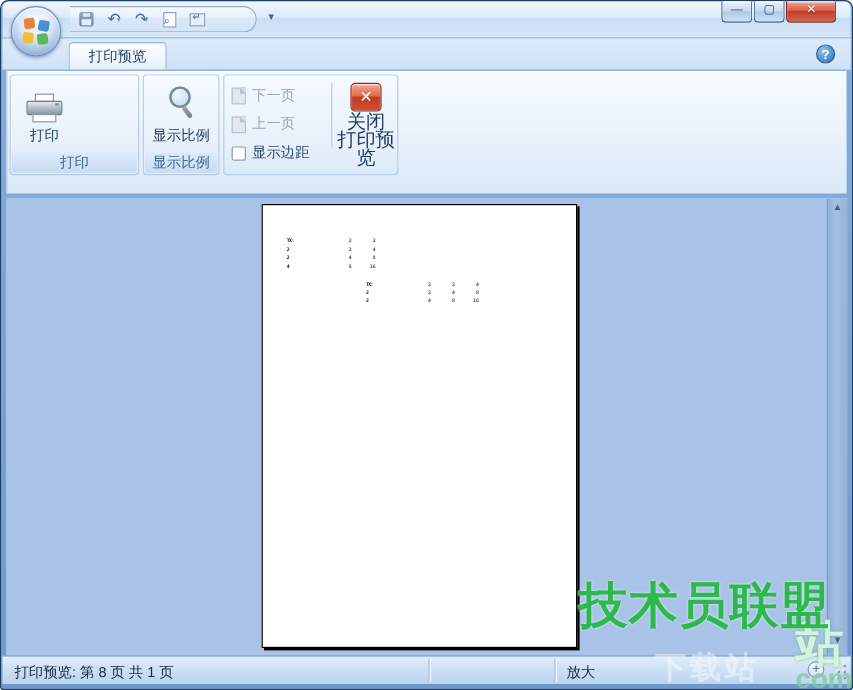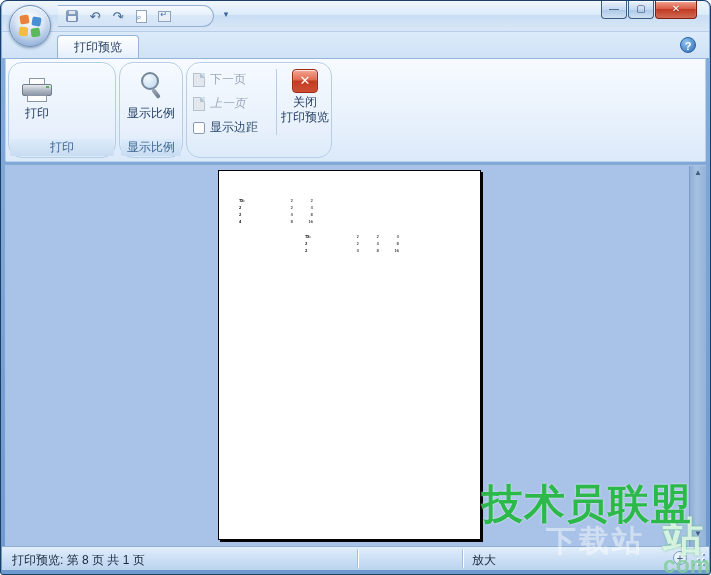--- a/index.html
+++ b/index.html
@@ -90,22 +90,22 @@
     border:1px solid #2a5d9e; z-index:6;
   }
 
   
   .ribbon{
     position:absolute; left:4px; right:4px; top:57px; height:104px;
     background:linear-gradient(#f7fbff 0%, #e9f2fc 55%, #dbe9f9 100%);
     border:1px solid #bcd2ea; border-top:1px solid #94b4da; border-radius:0 0 2px 2px;
   }
   .rgroup{
-    position:absolute; top:3px; bottom:3px;
-    border:1px solid #b6cde7; border-radius:14px;
+    position:absolute; top:3px; bottom:15px;
+    border:1px solid #b6cde7; border-radius:3px;
     background:linear-gradient(#f5faff,#e7f0fb 70%,#dcebf9);
     box-shadow:inset 0 1px 0 #fff;
   }
   .rgroup-label{
     position:absolute; left:1px; right:1px; bottom:1px; height:17px;
     background:linear-gradient(#dcebfa,#c8dcf2);
     border-radius:0 0 2px 2px; text-align:center;
     font-size:12px; color:#3f6793; line-height:17px;
   }
   .g-print{ left:2px; width:108px; }
@@ -142,21 +142,21 @@
   .pv-item .pgico:after{ content:""; position:absolute; right:-1px; top:-1px; border-style:solid; border-width:0 5px 5px 0; border-color:transparent #cfe0f2 #b7c2cf transparent;}
   .chk{ width:12px; height:12px; background:#fff; border:1px solid #8a9bb0; border-radius:2px;}
   .pv-sep{ position:absolute; left:89px; top:6px; bottom:22px; width:1px; background:#b6cde7;}
   .closebtn{ position:absolute; left:93px; top:4px; width:50px; text-align:center;}
   .redx{
     width:26px; height:24px; margin:2px auto 0; border-radius:4px; border:1px solid #9c2b1a;
     background:linear-gradient(#f5a694 0%,#e06a50 45%,#c23a22 50%,#cf5034 100%);
     color:#fff; font-weight:bold; font-size:13px; line-height:22px;
     box-shadow:inset 0 1px 1px rgba(255,255,255,.7);
   }
-  .closebtn .cap{ font-size:12px; color:#1e395e; line-height:15px; margin-top:2px;}
+  .closebtn .cap{ font-size:16px; color:#1e395e; line-height:15px; margin-top:2px;}
 
   
   .previewarea{
     position:absolute; left:4px; right:4px; top:163px; height:382px;
     background:#a9c3e8; border-top:1px solid #8aa9d0;
   }
   .page{
     position:absolute; left:213px; top:5px; width:263px; height:370px;
     background:#fff; border:1px solid #000;
     box-shadow:2px 2px 0 #000;
@@ -214,22 +214,22 @@
     position:absolute; left:492px; top:545px; width:176px; height:23px; z-index:51;
     background:#2cb84a; border-radius:12px; text-align:center;
     color:#fff; font-weight:bold; font-size:15px; line-height:23px; letter-spacing:2px;
     box-shadow:0 1px 2px rgba(0,60,20,.35);
   }
   .wm-corner{
     position:absolute; left:662px; top:551px; z-index:49;
     font-size:23px; font-weight:bold; color:rgba(130,205,155,.85);
   }
   .wm-ghost{
-    position:absolute; left:545px; top:520px; z-index:48;
-    font-size:30px; font-weight:bold; color:rgba(255,255,255,.45); letter-spacing:3px;
+    position:absolute; left:545px; top:538px; z-index:48;
+    font-size:26px; font-weight:bold; color:rgba(255,255,255,.45); letter-spacing:3px;
   }
 </style>
 </head>
 <body>
 
 <div class="window">
 
   <div class="titlebar">
     <div class="qat">
       <div class="qat-btn">
@@ -300,21 +300,21 @@
         <div class="cap">显示比例</div>
       </div>
       <div class="rgroup-label">显示比例</div>
     </div>
 
     <div class="rgroup g-preview">
       <div class="pv-item" style="top:8px;">
         <span class="pgico"></span>
         <span>下一页</span>
       </div>
-      <div class="pv-item" style="top:32px;font-style:italic;">
+      <div class="pv-item" style="top:32px;">
         <span class="pgico"></span>
         <span>上一页</span>
       </div>
       <div class="pv-item" style="top:56px; color:#2c4a6e;justify-content:center;">
         <span class="chk"></span>
         <span>显示边距</span>
       </div>
       <div class="pv-sep"></div>
       <div class="closebtn">
         <div class="redx">✕</div>

